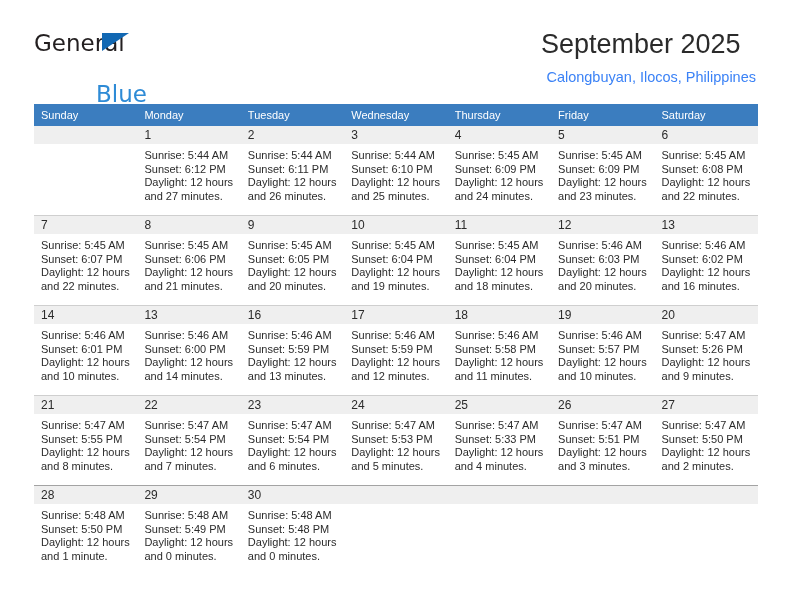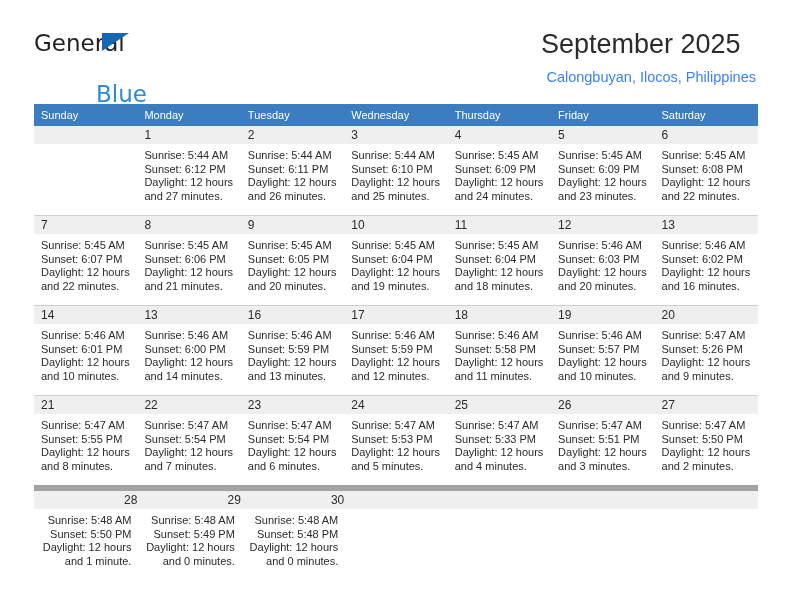--- a/index.html
+++ b/index.html
@@ -115,22 +115,21 @@
     border: none;
     background: #ffffff;
   }
   tr.week-row td {
     border-top: 1px solid #cfcfcf;
   }
   tr.week-row.first-week td {
     border-top: none;
   }
   tr.week-row.blue-top td {
-    border-top: 6px solid #a3a3a3;
-    text-align: right;
+    border-top: 1px solid #a3a3a3;
   }
   .daycell {
     height: 89px;
     box-sizing: border-box;
     position: relative;
   }
   .daynum-band {
     background: #efefef;
     height: 18px;
     box-sizing: border-box;

